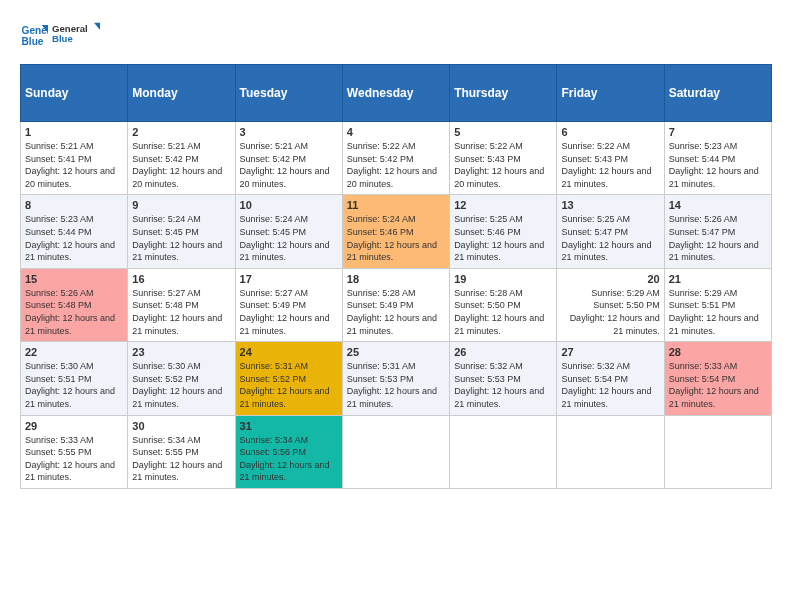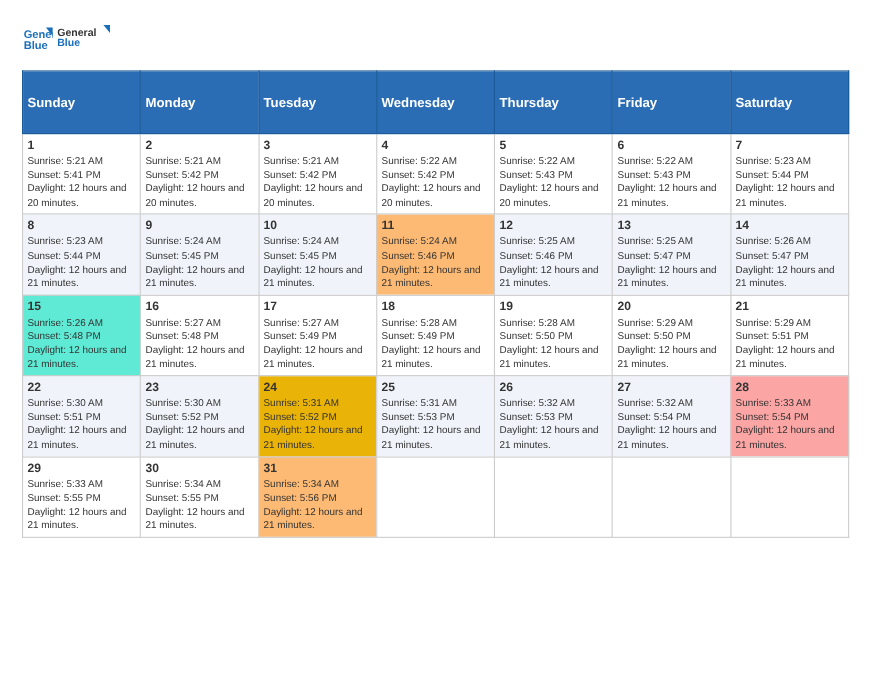--- a/index.html
+++ b/index.html
@@ -223,21 +223,21 @@
           </td>
           <td style="background: rgb(240, 244, 250);">
             <span class="day-num">14</span>
             <div class="day-info">Sunrise: 5:26 AM
 Sunset: 5:47 PM
 Daylight: 12 hours
 and 21 minutes.</div>
           </td>
         </tr>
         <tr>
-          <td style="background: #5eead4; margin-left: 44px;">
+          <td style="background: #fca5a5; margin-left: 44px;">
             <span class="day-num">15</span>
             <div class="day-info">Sunrise: 5:26 AM
 Sunset: 5:48 PM
 Daylight: 12 hours
 and 21 minutes.</div>
           </td>
           <td style="background: rgb(255, 255, 255);">
             <span class="day-num">16</span>
             <div class="day-info">Sunrise: 5:27 AM
 Sunset: 5:48 PM
@@ -258,21 +258,21 @@
 Daylight: 12 hours
 and 21 minutes.</div>
           </td>
           <td style="background: rgb(255, 255, 255);">
             <span class="day-num">19</span>
             <div class="day-info">Sunrise: 5:28 AM
 Sunset: 5:50 PM
 Daylight: 12 hours
 and 21 minutes.</div>
           </td>
-          <td style="background: rgb(255, 255, 255);">
+          <td style="background: rgb(255, 255, 255); text-align: right;">
             <span class="day-num">20</span>
             <div class="day-info">Sunrise: 5:29 AM
 Sunset: 5:50 PM
 Daylight: 12 hours
 and 21 minutes.</div>
           </td>
           <td style="background: rgb(255, 255, 255);">
             <span class="day-num">21</span>
             <div class="day-info">Sunrise: 5:29 AM
 Sunset: 5:51 PM
@@ -339,21 +339,21 @@
 Daylight: 12 hours
 and 21 minutes.</div>
           </td>
           <td style="background: rgb(255, 255, 255);">
             <span class="day-num">30</span>
             <div class="day-info">Sunrise: 5:34 AM
 Sunset: 5:55 PM
 Daylight: 12 hours
 and 21 minutes.</div>
           </td>
-          <td style="background: #fdba74;">
+          <td style="background: #14b8a6;">
             <span class="day-num">31</span>
             <div class="day-info">Sunrise: 5:34 AM
 Sunset: 5:56 PM
 Daylight: 12 hours
 and 21 minutes.</div>
           </td>
           <td class="empty-cell"></td>
           <td class="empty-cell"></td>
           <td class="empty-cell"></td>
           <td class="empty-cell"></td>

